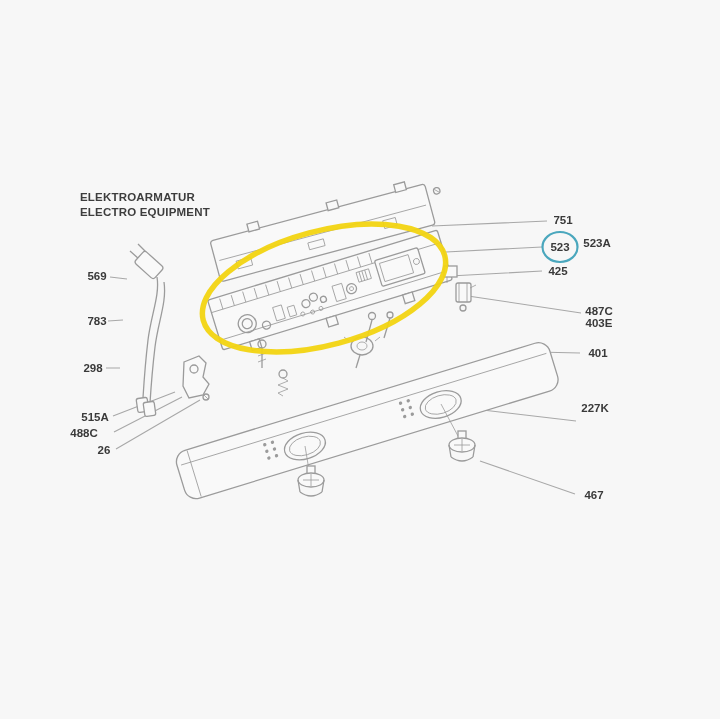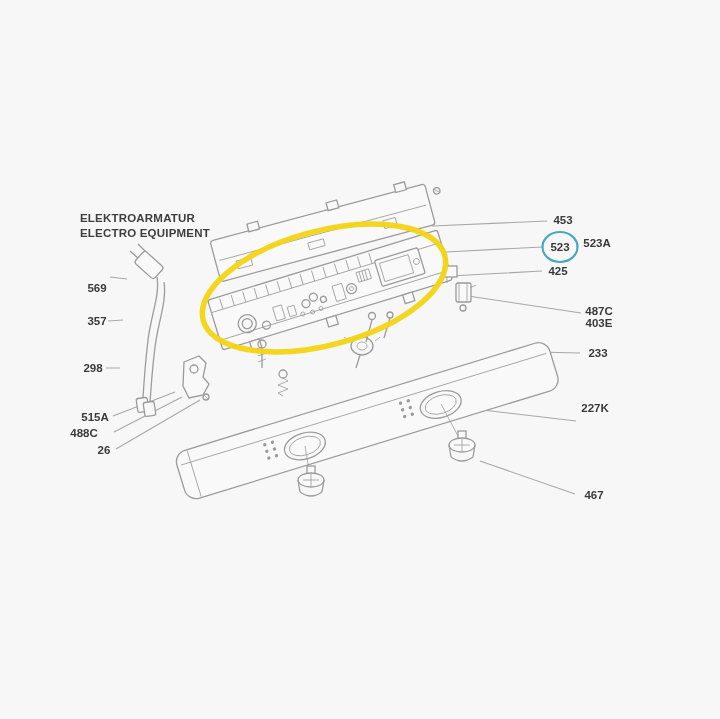--- a/index.html
+++ b/index.html
@@ -2,21 +2,21 @@
 <html><head>
 <meta charset="utf-8">
 <style>
   html,body { margin:0; padding:0; background:#f7f7f7; }
   .stage {
     position:relative; width:720px; height:719px; background:#f7f7f7;
     font-family:"Liberation Sans", sans-serif; overflow:hidden;
   }
   .stage svg { position:absolute; left:0; top:0; }
   .title {
-    position:absolute; left:80px; top:211px;
+    position:absolute; left:80px; top:190px;
     font-size:11.5px; font-weight:700; color:#3d3d3d;
     line-height:15px; letter-spacing:.2px; white-space:nowrap;
   }
   .part-label {
     position:absolute; transform:translate(-50%,-50%);
     font-size:11.5px; font-weight:700; color:#3a3a3a;
     white-space:nowrap; cursor:pointer; user-select:none;
   }
   
   .art { stroke:#9b9b9b; stroke-width:1.3; fill:none; }
@@ -171,29 +171,29 @@
     <ellipse cx="324" cy="288" rx="125" ry="57" fill="none" stroke="#f2d411" stroke-width="5.5" opacity="0.95" transform="rotate(-15 324 288)"></ellipse>
 
     <ellipse cx="560" cy="247" rx="17.5" ry="15" fill="none" stroke="#4aa7bd" stroke-width="2.2"></ellipse>
   </svg>
 
   <div class="title">
     <div>ELEKTROARMATUR</div>
     <div>ELECTRO EQUIPMENT</div>
   </div>
 
-  <div class="part-label" style="left:563px;top:220px">453</div>
+  <div class="part-label" style="left:563px;top:220px">751</div>
   <div class="part-label" style="left:560px;top:247px">523</div>
   <div class="part-label" style="left:597px;top:243px">523A</div>
   <div class="part-label" style="left:558px;top:271px">425</div>
   <div class="part-label" style="left:599px;top:311px">487C</div>
   <div class="part-label" style="left:599px;top:323px">403E</div>
-  <div class="part-label" style="left:598px;top:353px">233</div>
+  <div class="part-label" style="left:598px;top:353px">401</div>
   <div class="part-label" style="left:595px;top:408px">227K</div>
   <div class="part-label" style="left:594px;top:495px">467</div>
-  <div class="part-label" style="left:97px;top:288px">569</div>
-  <div class="part-label" style="left:97px;top:321px">357</div>
+  <div class="part-label" style="left:97px;top:276px">569</div>
+  <div class="part-label" style="left:97px;top:321px">783</div>
   <div class="part-label" style="left:93px;top:368px">298</div>
   <div class="part-label" style="left:95px;top:417px">515A</div>
   <div class="part-label" style="left:84px;top:433px">488C</div>
   <div class="part-label" style="left:104px;top:450px">26</div>
 
 </div>
 
 </body></html>

